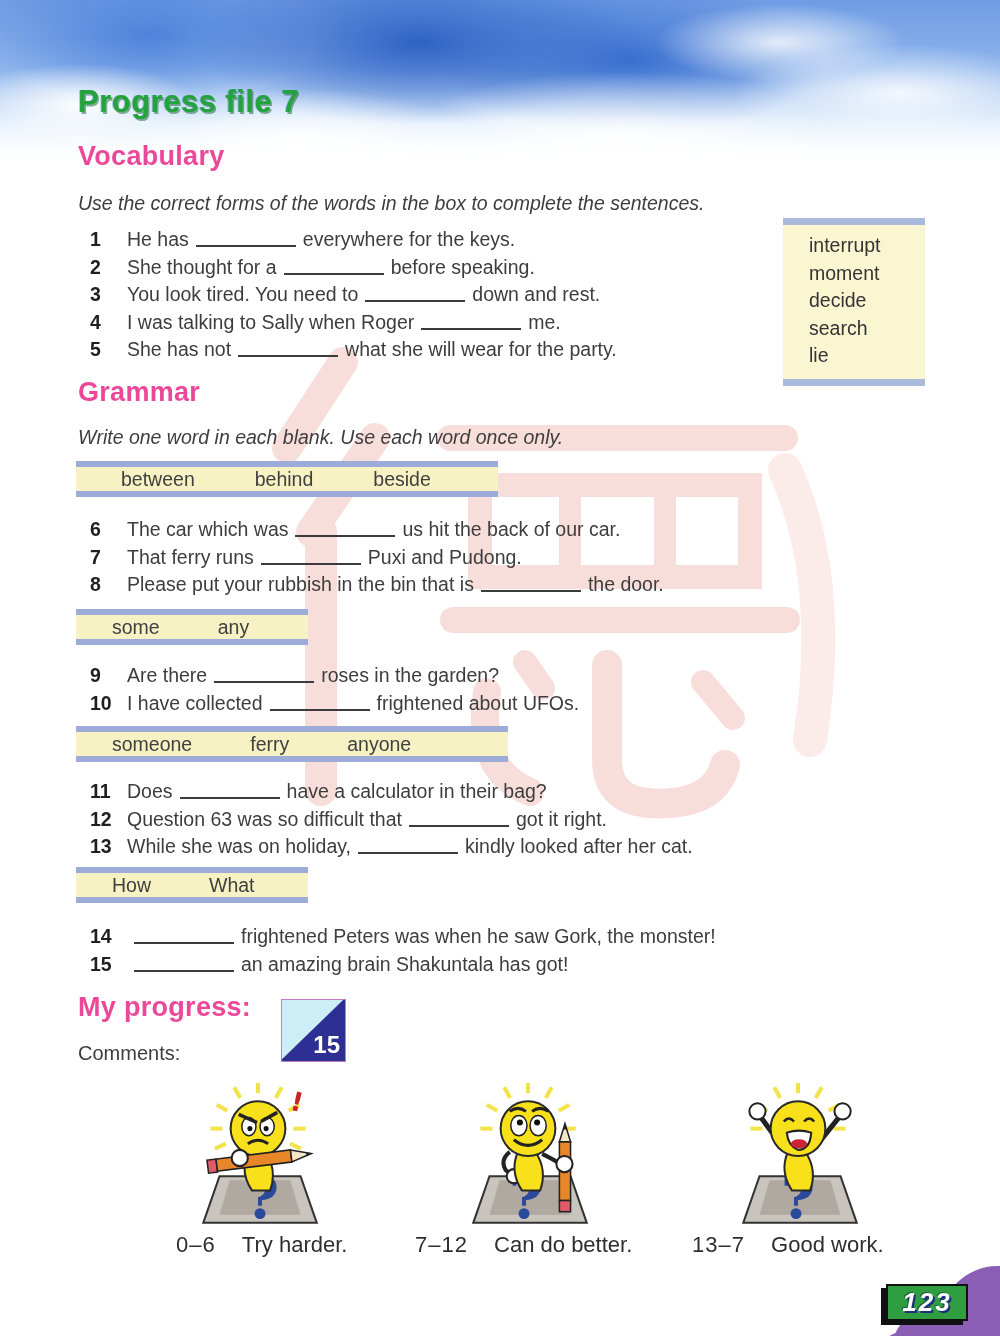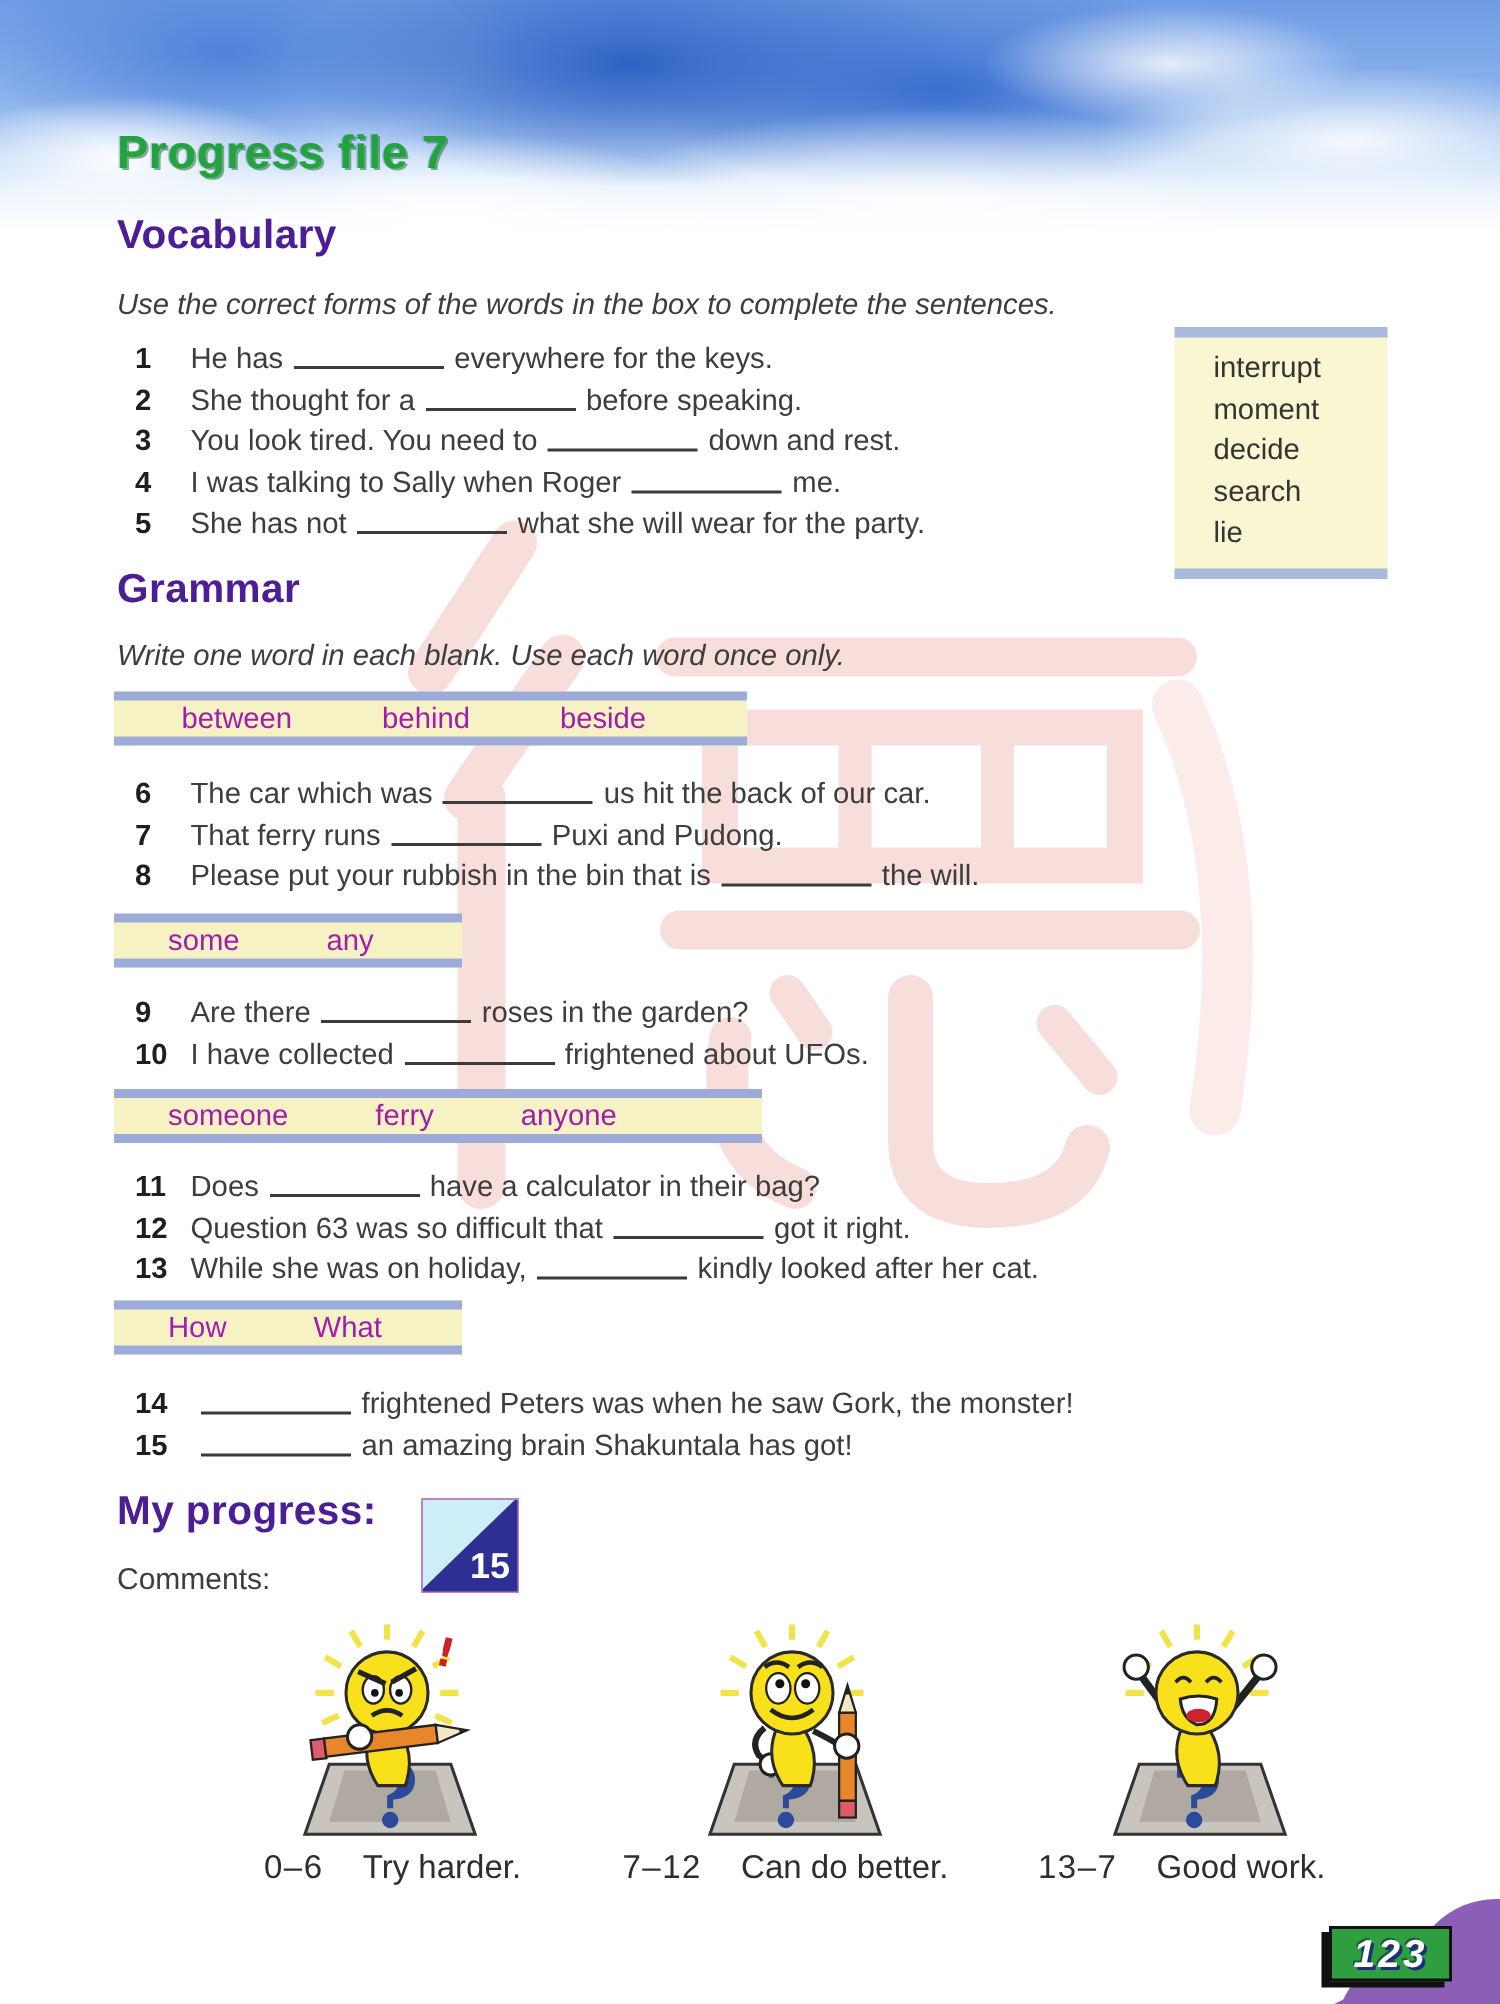--- a/index.html
+++ b/index.html
@@ -28,39 +28,39 @@
   .page-title{
     position:absolute;left:78px;top:84px;font-size:31px;font-weight:bold;
     color:#23a33c;letter-spacing:.5px;
     text-shadow:1.5px 1.5px 0 rgba(35,110,60,.55), -1px 0 0 rgba(60,110,200,.35);
     z-index:3;
   }
   
   .watermark{position:absolute;left:225px;top:320px;z-index:0;opacity:.55;}
   
   .h2{
-    position:absolute;left:78px;font-size:27px;font-weight:bold;color:#4c1d95;
+    position:absolute;left:78px;font-size:27px;font-weight:bold;color:#ec4899;
     letter-spacing:.3px;z-index:2;
   }
   .instr{
     position:absolute;left:78px;font-size:19.5px;font-style:italic;color:#3d3d3d;
     z-index:2;white-space:nowrap;
   }
   .s-list{position:absolute;left:78px;z-index:2;}
   .s-row{display:block;line-height:27.5px;font-size:19.5px;color:#3d3d3d;white-space:nowrap;}
   .s-num{display:inline-block;width:37px;margin-left:12px;font-weight:bold;color:#1f1f1f;}
   .blank{
     display:inline-block;width:100px;height:4px;border-bottom:2.2px solid #3b3b3b;
     margin:0 7px;transform:translateY(1px);
   }
   
   .word-box{
     position:absolute;z-index:1;display:flex;align-items:center;column-gap:58px;
     background:#f7f2c4;border-top:6px solid #9dabd9;border-bottom:6px solid #9dabd9;
-    height:36px;font-size:19.5px;color:#a21caf;padding-left:36px;box-sizing:border-box;
+    height:36px;font-size:19.5px;color:#404040;padding-left:36px;box-sizing:border-box;
   }
   .word-box.first{padding-left:45px;column-gap:60px;}
   .side-box{
     position:absolute;left:783px;top:218px;width:142px;z-index:2;box-sizing:border-box;
     background:#fbf6d2;border-top:7px solid #a9badd;border-bottom:7px solid #a9badd;
     padding:7px 0 9px 26px;font-size:19.5px;color:#343434;line-height:27.5px;
   }
   .side-box div{white-space:nowrap;}
   
   .score-box{
@@ -154,21 +154,21 @@
   <span>between</span>
       <span>behind</span>
       <span>beside</span>
     </div>
   <div class="s-list" style="top:516px">
 
       <div class="s-row"><span class="s-num">6</span><span>The car which was</span><span class="blank"></span><span>us hit the back of our car.</span></div>
 
       <div class="s-row"><span class="s-num">7</span><span>That ferry runs</span><span class="blank"></span><span>Puxi and Pudong.</span></div>
 
-      <div class="s-row"><span class="s-num">8</span><span>Please put your rubbish in the bin that is</span><span class="blank"></span><span>the will.</span></div>
+      <div class="s-row"><span class="s-num">8</span><span>Please put your rubbish in the bin that is</span><span class="blank"></span><span>the door.</span></div>
     </div>
 
   <div class="word-box" style="left:76px;top:609px;width:232px">
 
   <span>some</span>
       <span>any</span>
     </div>
   <div class="s-list" style="top:662px">
 
       <div class="s-row"><span class="s-num">9</span><span>Are there</span><span class="blank"></span><span>roses in the garden?</span></div>

